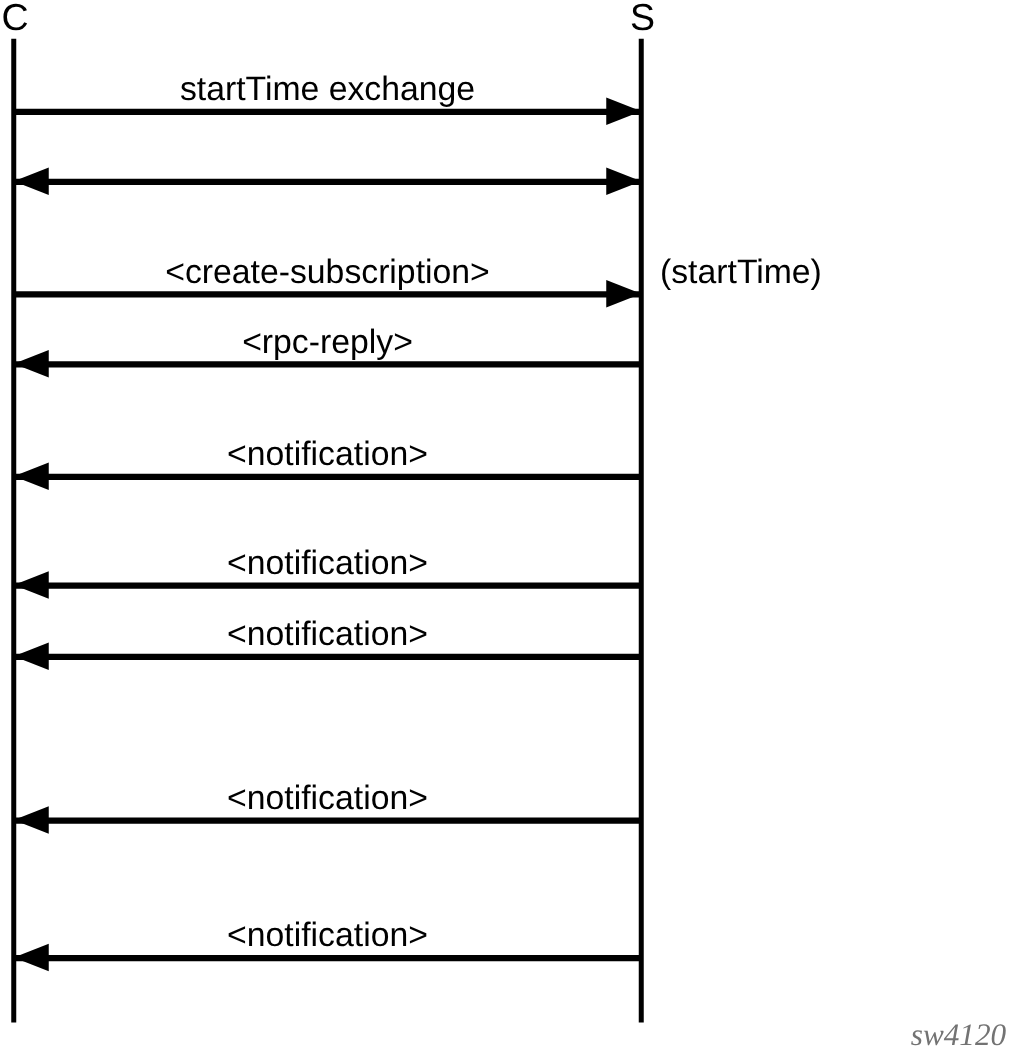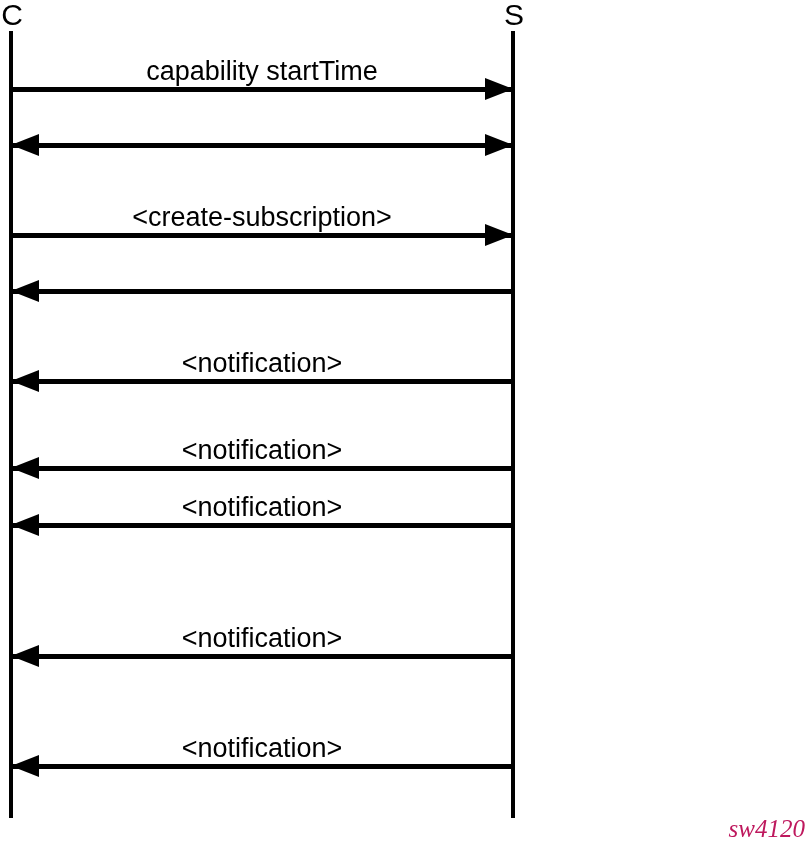--- a/index.html
+++ b/index.html
@@ -93,61 +93,63 @@
     white-space: nowrap;
   }
   .footer-tag {
     position: absolute;
     right: 3px;
     top: 815px;
     font-family: "Liberation Serif", serif;
     font-style: italic;
     font-size: 25px;
     line-height: 28px;
-    color: #be185d;
+    color: #737373;
   }
 </style>
 </head>
 <body>
 
 <div class="stage">
 
   <div class="actor-label client">C</div>
 
   <div class="actor-label server">S</div>
 
   <div class="lifeline client"></div>
   <div class="lifeline server"></div>
 
   <div class="messages-layer">
   <div class="arrow" style="top: 89px;">
     <div class="line"></div>
 
     <div class="head head-right"></div>
   </div>
-  <div class="msg-label" style="top: 56px;">capability startTime</div>
+  <div class="msg-label" style="top: 56px;">startTime exchange</div>
 
   <div class="arrow" style="top: 145px;">
     <div class="line"></div>
     <div class="head head-left"></div>
     <div class="head head-right"></div>
   </div>
 
   <div class="arrow" style="top: 235px;">
     <div class="line"></div>
 
     <div class="head head-right"></div>
   </div>
   <div class="msg-label" style="top: 202px; text-align: center;">&lt;create-subscription&gt;</div>
+  <div class="msg-note" style="top: 202px;">(startTime)</div>
 
   <div class="arrow" style="top: 291px;">
     <div class="line"></div>
     <div class="head head-left"></div>
 
   </div>
+  <div class="msg-label" style="top: 258px;">&lt;rpc-reply&gt;</div>
 
   <div class="arrow" style="top: 381px;">
     <div class="line"></div>
     <div class="head head-left"></div>
 
   </div>
   <div class="msg-label" style="top: 348px;">&lt;notification&gt;</div>
 
   <div class="arrow" style="top: 468px;">
     <div class="line"></div>

